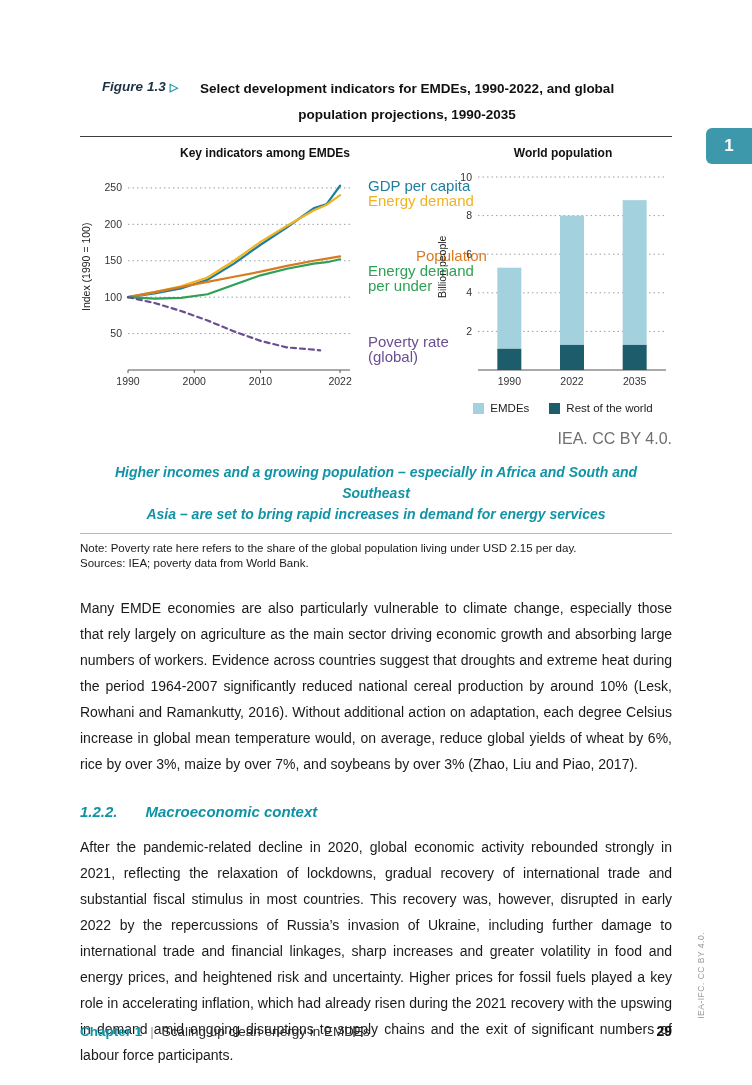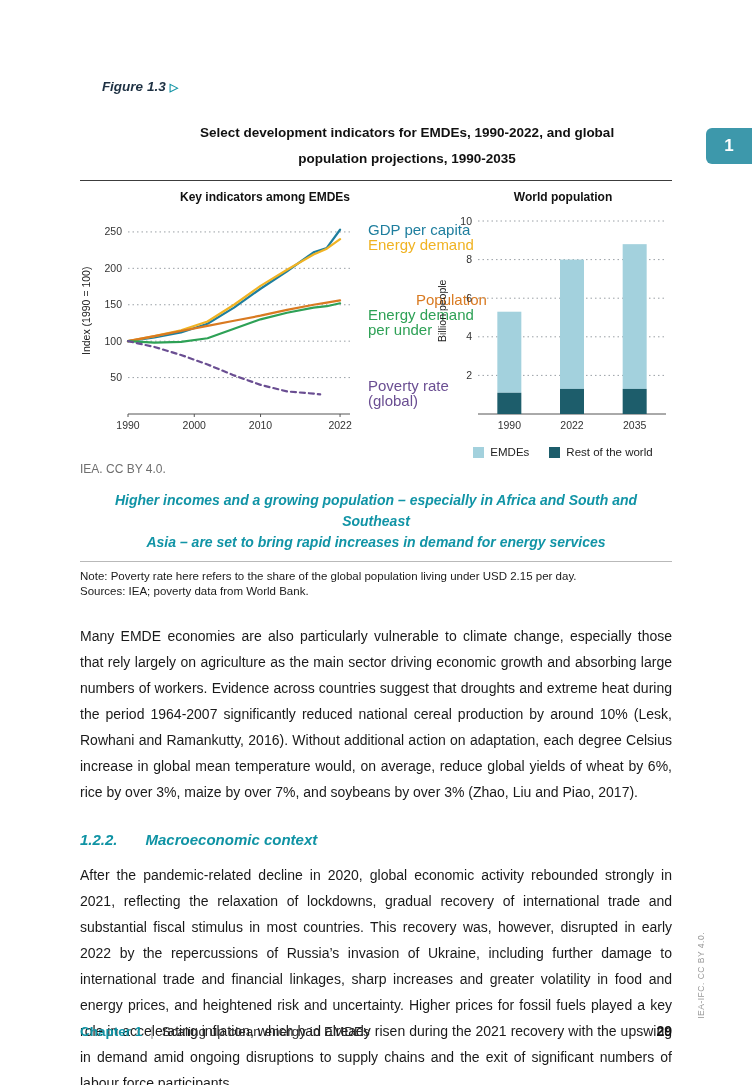--- a/index.html
+++ b/index.html
@@ -9,21 +9,21 @@
 
   
   .chapter-tab { position:absolute; right:0; top:128px; width:46px; height:36px;
     background:#3d98ab; border-radius:6px 0 0 6px; display:flex; align-items:center; justify-content:center; }
   .chapter-tab span { color:#fff; font-size:17px; font-weight:bold; }
 
   
   .figure-header { display:flex; margin-top:76px;text-align:center; }
   .figure-label { width:120px; flex:none; font-size:13.5px; font-weight:bold; font-style:italic; color:#1d3042; padding-top:3px; }
   .figure-label .arrow { color:#0f93a4; font-style:normal; font-size:11px; margin-left:4px; }
-  .figure-title { font-size:13.5px; font-weight:bold; color:#111; line-height:26px;margin-top:44px; }
+  .figure-title { font-size:13.5px; font-weight:bold; color:#111; line-height:26px; }
 
   .rule { border-top:1px solid #3c3c3c; height:0; }
   .rule.dark { margin-top:8px; }
   .rule.light { border-top:1px solid #b9b9b9; margin-top:8px; }
 
   
   .charts-row { display:flex; gap:0; margin-top:6px; }
   .chart { position:relative; padding-left:14px; }
   .chart-left { width:356px; flex:none; }
   .chart-right { width:240px; flex:none; }
@@ -31,21 +31,21 @@
   .chart svg { display:block; }
   svg text { font-family:"Liberation Sans", sans-serif; }
   .ylabel { position:absolute; left:0; top:20px; height:207px; width:14px;
     writing-mode:vertical-rl; transform:rotate(180deg); text-align:center; font-size:10.5px; color:#222; }
   .slabel { position:absolute; left:288px; font-size:15px; line-height:13px; white-space:nowrap; }
 
   .legend { display:flex; justify-content:center; gap:20px; margin-top:4px; font-size:11.5px; color:#222; align-items:center; }
   .legend-item { display:flex; align-items:center; gap:6px; }
   .swatch { width:11px; height:11px; display:inline-block; }
 
-  .credit { font-size:12px; color:#6f6f6f; margin-top:4px; }
+  .credit { text-align:right; font-size:16px; color:#6f6f6f; margin-top:16px; }
 
   .caption { margin-top:14px; text-align:center; font-size:14px; font-weight:bold; font-style:italic;
     color:#1194a6; line-height:21px; }
 
   .notes { margin-top:7px; font-size:11.5px; line-height:15px; color:#1a1a1a; }
 
   .body-para { font-size:14px; line-height:26px; color:#1a1a1a; text-align:justify; }
   .body-para.first { margin-top:24px; }
 
   .section-heading { margin-top:26px; margin-bottom:14px; color:#0f93a4; font-weight:bold; font-style:italic; font-size:15px; }

